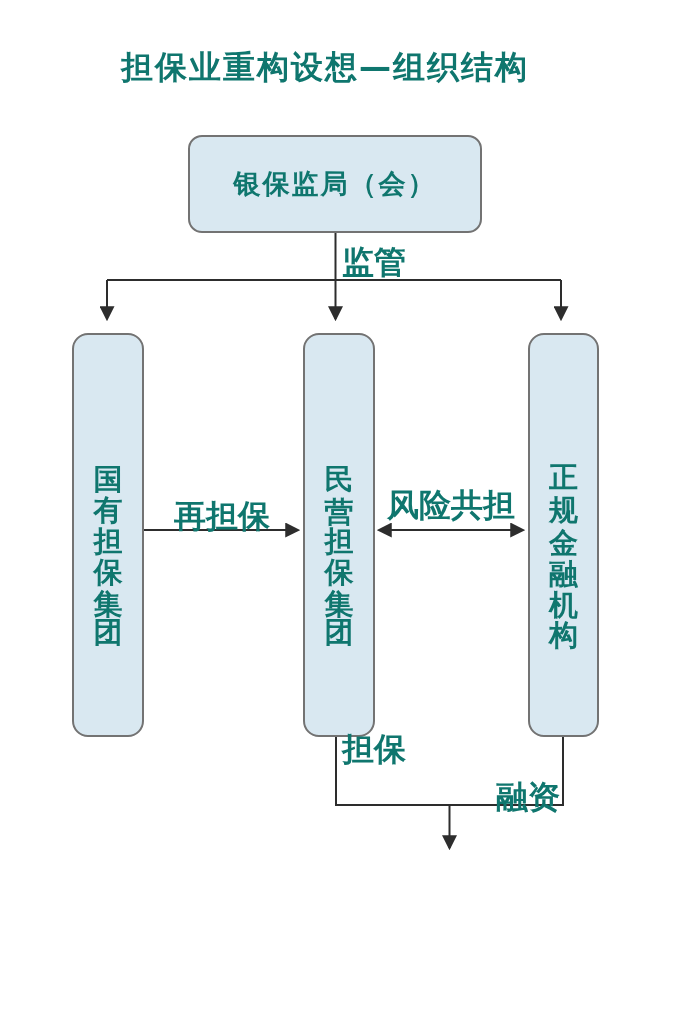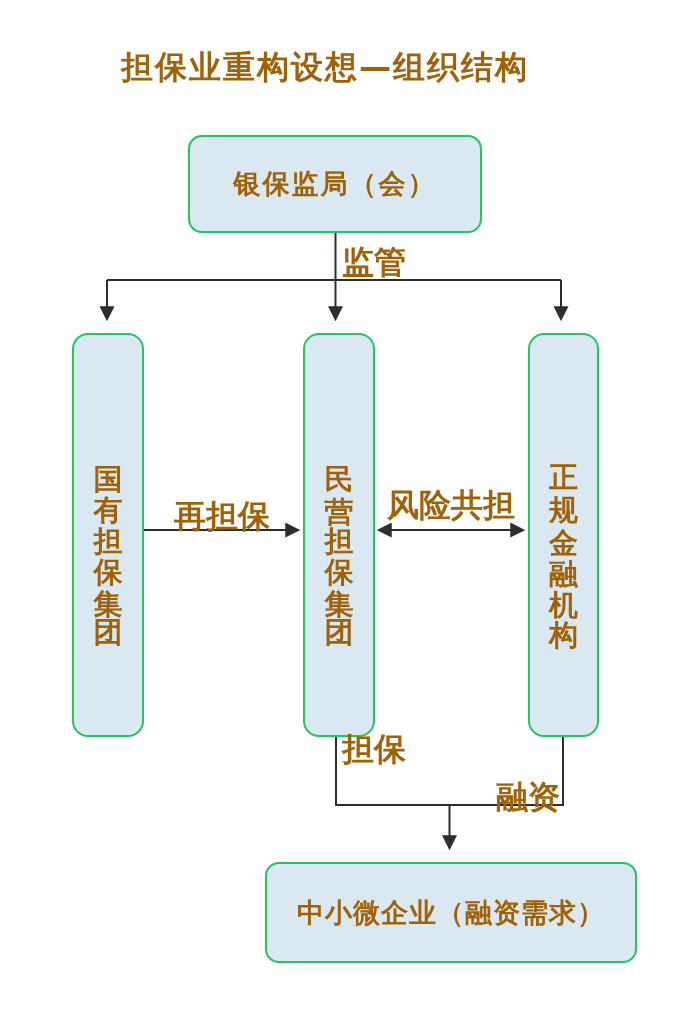--- a/index.html
+++ b/index.html
@@ -6,21 +6,21 @@
     margin: 0;
     padding: 0;
     background: #ffffff;
   }
   .canvas {
     position: relative;
     width: 674px;
     height: 1020px;
     background: #ffffff;
     font-family: "DejaVu Sans", sans-serif;
-    color: #a16207;
+    color: #0f766e;
     overflow: hidden;
   }
   .title {
     position: absolute;
     top: 46px;
     left: 0;
     width: 650px;
     margin: 0;
     text-align: center;
     font-size: 32px;
@@ -37,21 +37,21 @@
     stroke-width: 2;
     fill: none;
   }
   .ah-head {
     fill: #2d2d2d;
     stroke: none;
   }
   .box {
     position: absolute;
     background: #d9e8f1;
-    border: 2px solid #22c55e;
+    border: 2px solid #737373;
     border-radius: 14px;
     display: flex;
     align-items: center;
     justify-content: center;
     font-weight: bold;
     box-sizing: border-box;
     text-align: center;
   }
   .top-box {
     left: 188px;
@@ -134,23 +134,20 @@
   </div>
 
   <div class="box tall-box tall-middle">
     <span class="vtext">民营担保集团</span>
   </div>
 
   <div class="box tall-box tall-right">
     <span class="vtext">正规金融机构</span>
   </div>
 
-  <div class="box bottom-box">
-    <span>中小微企业（融资需求）</span>
-  </div>
 
   <div class="edge-label" style="left:342px; top:241px;">监管</div>
 
   <div class="edge-label center" style="left:222px; top:495px;text-align:right;">再担保</div>
 
   <div class="edge-label center" style="left:451px; top:484px;">风险共担</div>
 
   <div class="edge-label center" style="left:374px; top:728px;">担保</div>
 
   <div class="edge-label center" style="left:528px; top:766px;margin-top:10px;">融资</div>

